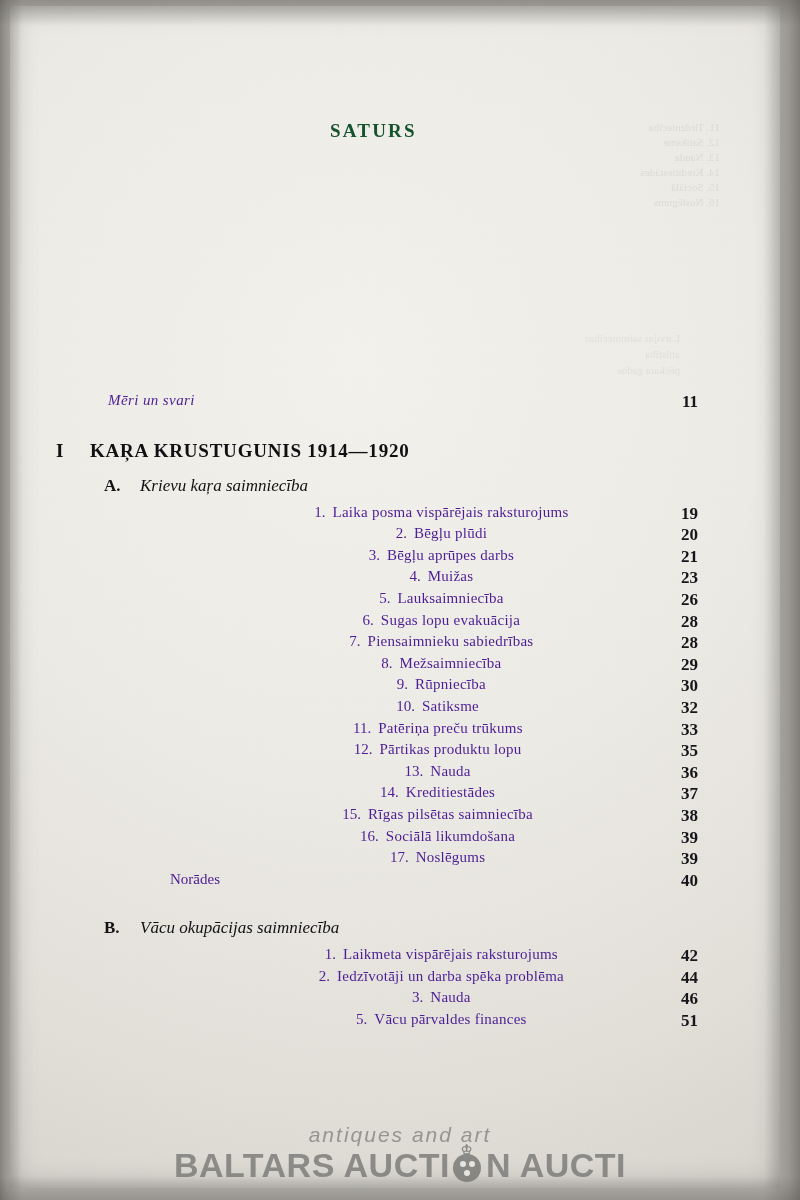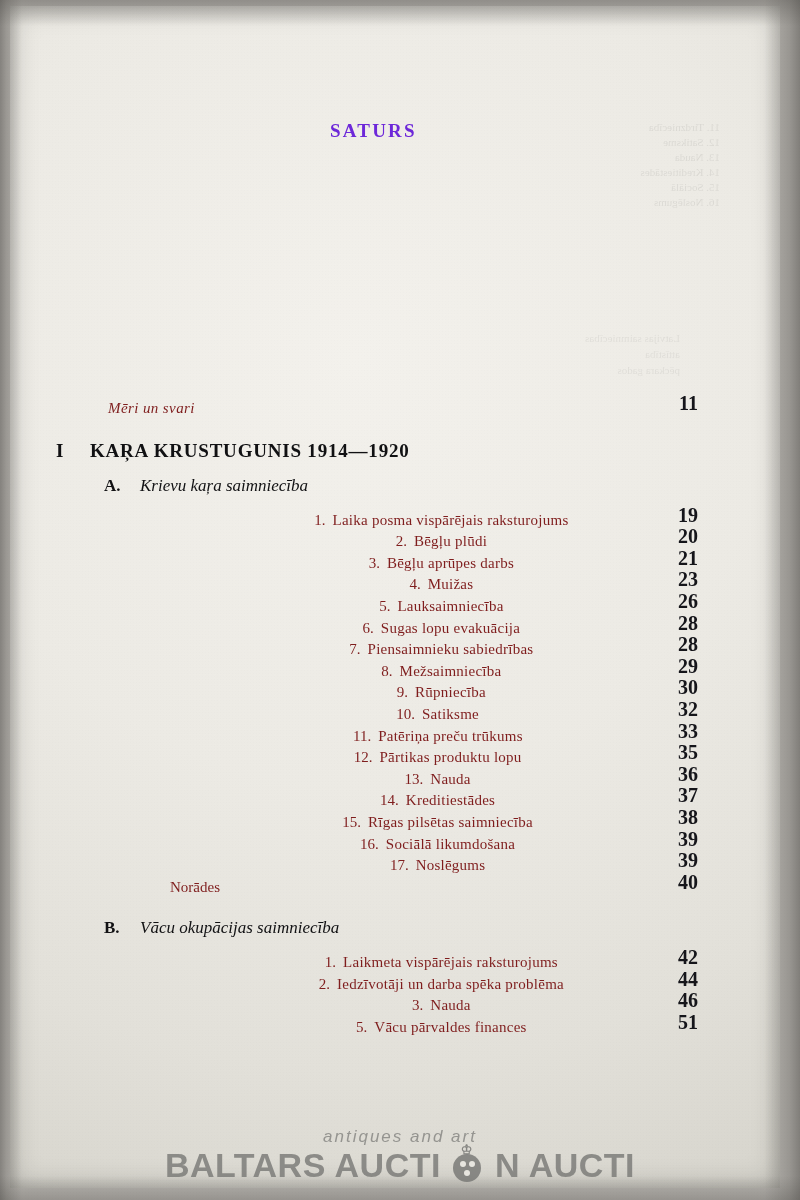--- a/index.html
+++ b/index.html
@@ -102,47 +102,46 @@
   }
 
   .title {
     position: absolute;
     left: 330px;
     top: 120px;
     font-size: 19px;
     letter-spacing: 2.2px;
     font-weight: bold;
     font-family: "Liberation Serif", serif;
-    color: #6d28d9;
+    color: #14532d;
     text-align: center;
   }
 
   .toc {
     position: absolute;
     left: 108px;
     top: 392px;
     width: 590px;
   }
 
   .row {
     position: relative;
     display: flex;
     align-items: baseline;
     height: 21.6px;
   }
   .row .label {
     flex: 0 0 auto;
     font-size: 15px;
-    color: #7f1d1d;
-    margin-top: 8px;
+    color: #4c1d95;
   }
   .row .page {
     position: absolute;
     right: 0;
-    font-size: 20px;
+    font-size: 17px;
     font-weight: bold;
     color: #15151a;
   }
 
   .front-row .label {
     font-style: italic;
     font-size: 15px;
     letter-spacing: 0.4px;
   }
 
@@ -201,36 +200,36 @@
   .watermark {
     position: absolute;
     left: 0;
     bottom: 18px;
     width: 800px;
     text-align: center;
     pointer-events: none;
   }
   .wm-top {
     font-family: "Liberation Sans", sans-serif;
-    font-size: 17px;
+    font-size: 21px;
     letter-spacing: 2px;
     color: rgba(120,120,118,0.72);
     font-style: italic;
     margin-bottom: 1px;
   }
   .wm-main {
     font-family: "Liberation Sans", sans-serif;
     font-size: 34px;
     font-weight: bold;
     letter-spacing: 0.5px;
     color: rgba(116,116,114,0.78);
     display: flex;
     align-items: center;
     justify-content: center;
-    gap: 9px;
+    gap: 0px;
     line-height: 1;
   }
   .wm-logo {
     position: relative;
     display: inline-block;
     width: 34px;
     height: 34px;
     margin: 0 1px;
     vertical-align: middle;
   }

